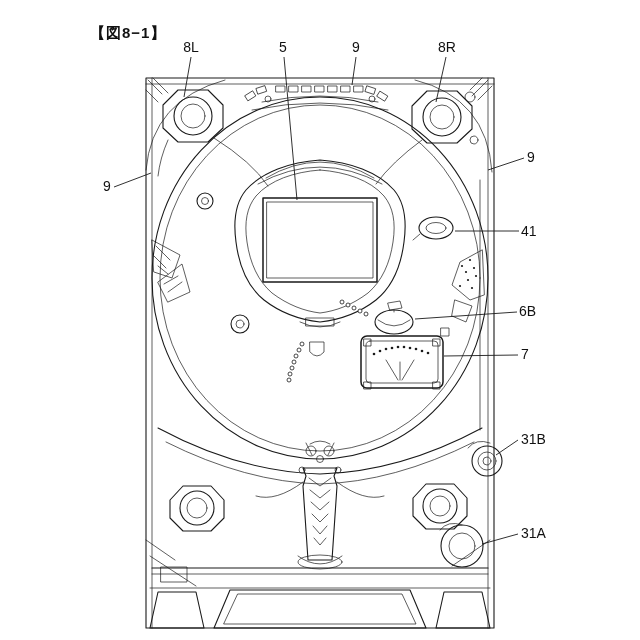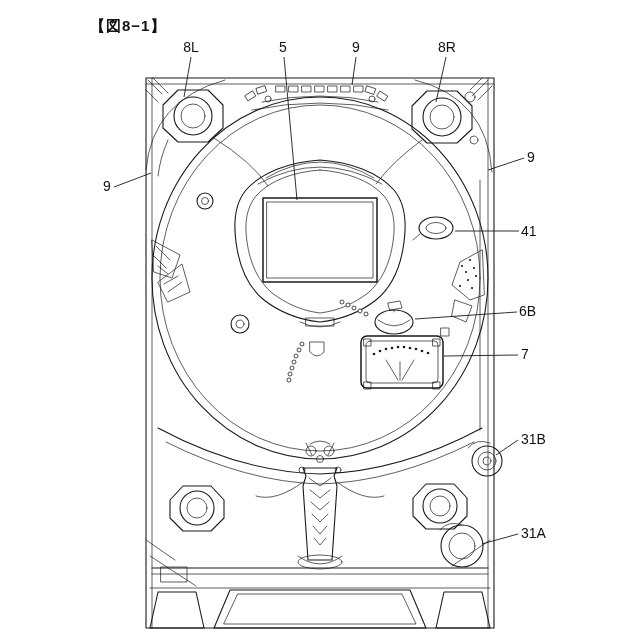--- a/index.html
+++ b/index.html
@@ -1,18 +1,18 @@
 <!DOCTYPE html>
 <html><head>
 <meta charset="utf-8">
 <style>
   html,body{margin:0;padding:0;background:#ffffff;}
   .page{position:relative;width:640px;height:640px;background:#fff;overflow:hidden;
         font-family:"Liberation Sans",sans-serif;}
-  .fig-title{position:absolute;left:90px;top:17px;font-size:15px;font-weight:bold;color:#111;
+  .fig-title{position:absolute;left:90px;top:24px;font-size:15px;font-weight:bold;color:#111;
              letter-spacing:1px;text-align:right;}
   svg{position:absolute;left:0;top:0;}
   .ln{fill:none;stroke:#1a1a1a;stroke-width:1.1;stroke-linejoin:round;stroke-linecap:round;}
   .thin{fill:none;stroke:#1a1a1a;stroke-width:0.7;stroke-linejoin:round;stroke-linecap:round;}
   .thick{fill:none;stroke:#1a1a1a;stroke-width:1.5;stroke-linejoin:round;}
   .leader{fill:none;stroke:#1a1a1a;stroke-width:0.9;}
   .ring{fill:#fff;stroke:#1a1a1a;stroke-width:0.8;}
   .dotf{fill:#1a1a1a;stroke:none;}
   .ref-text{font:14px "Liberation Sans",sans-serif;fill:#111;}
 </style>

